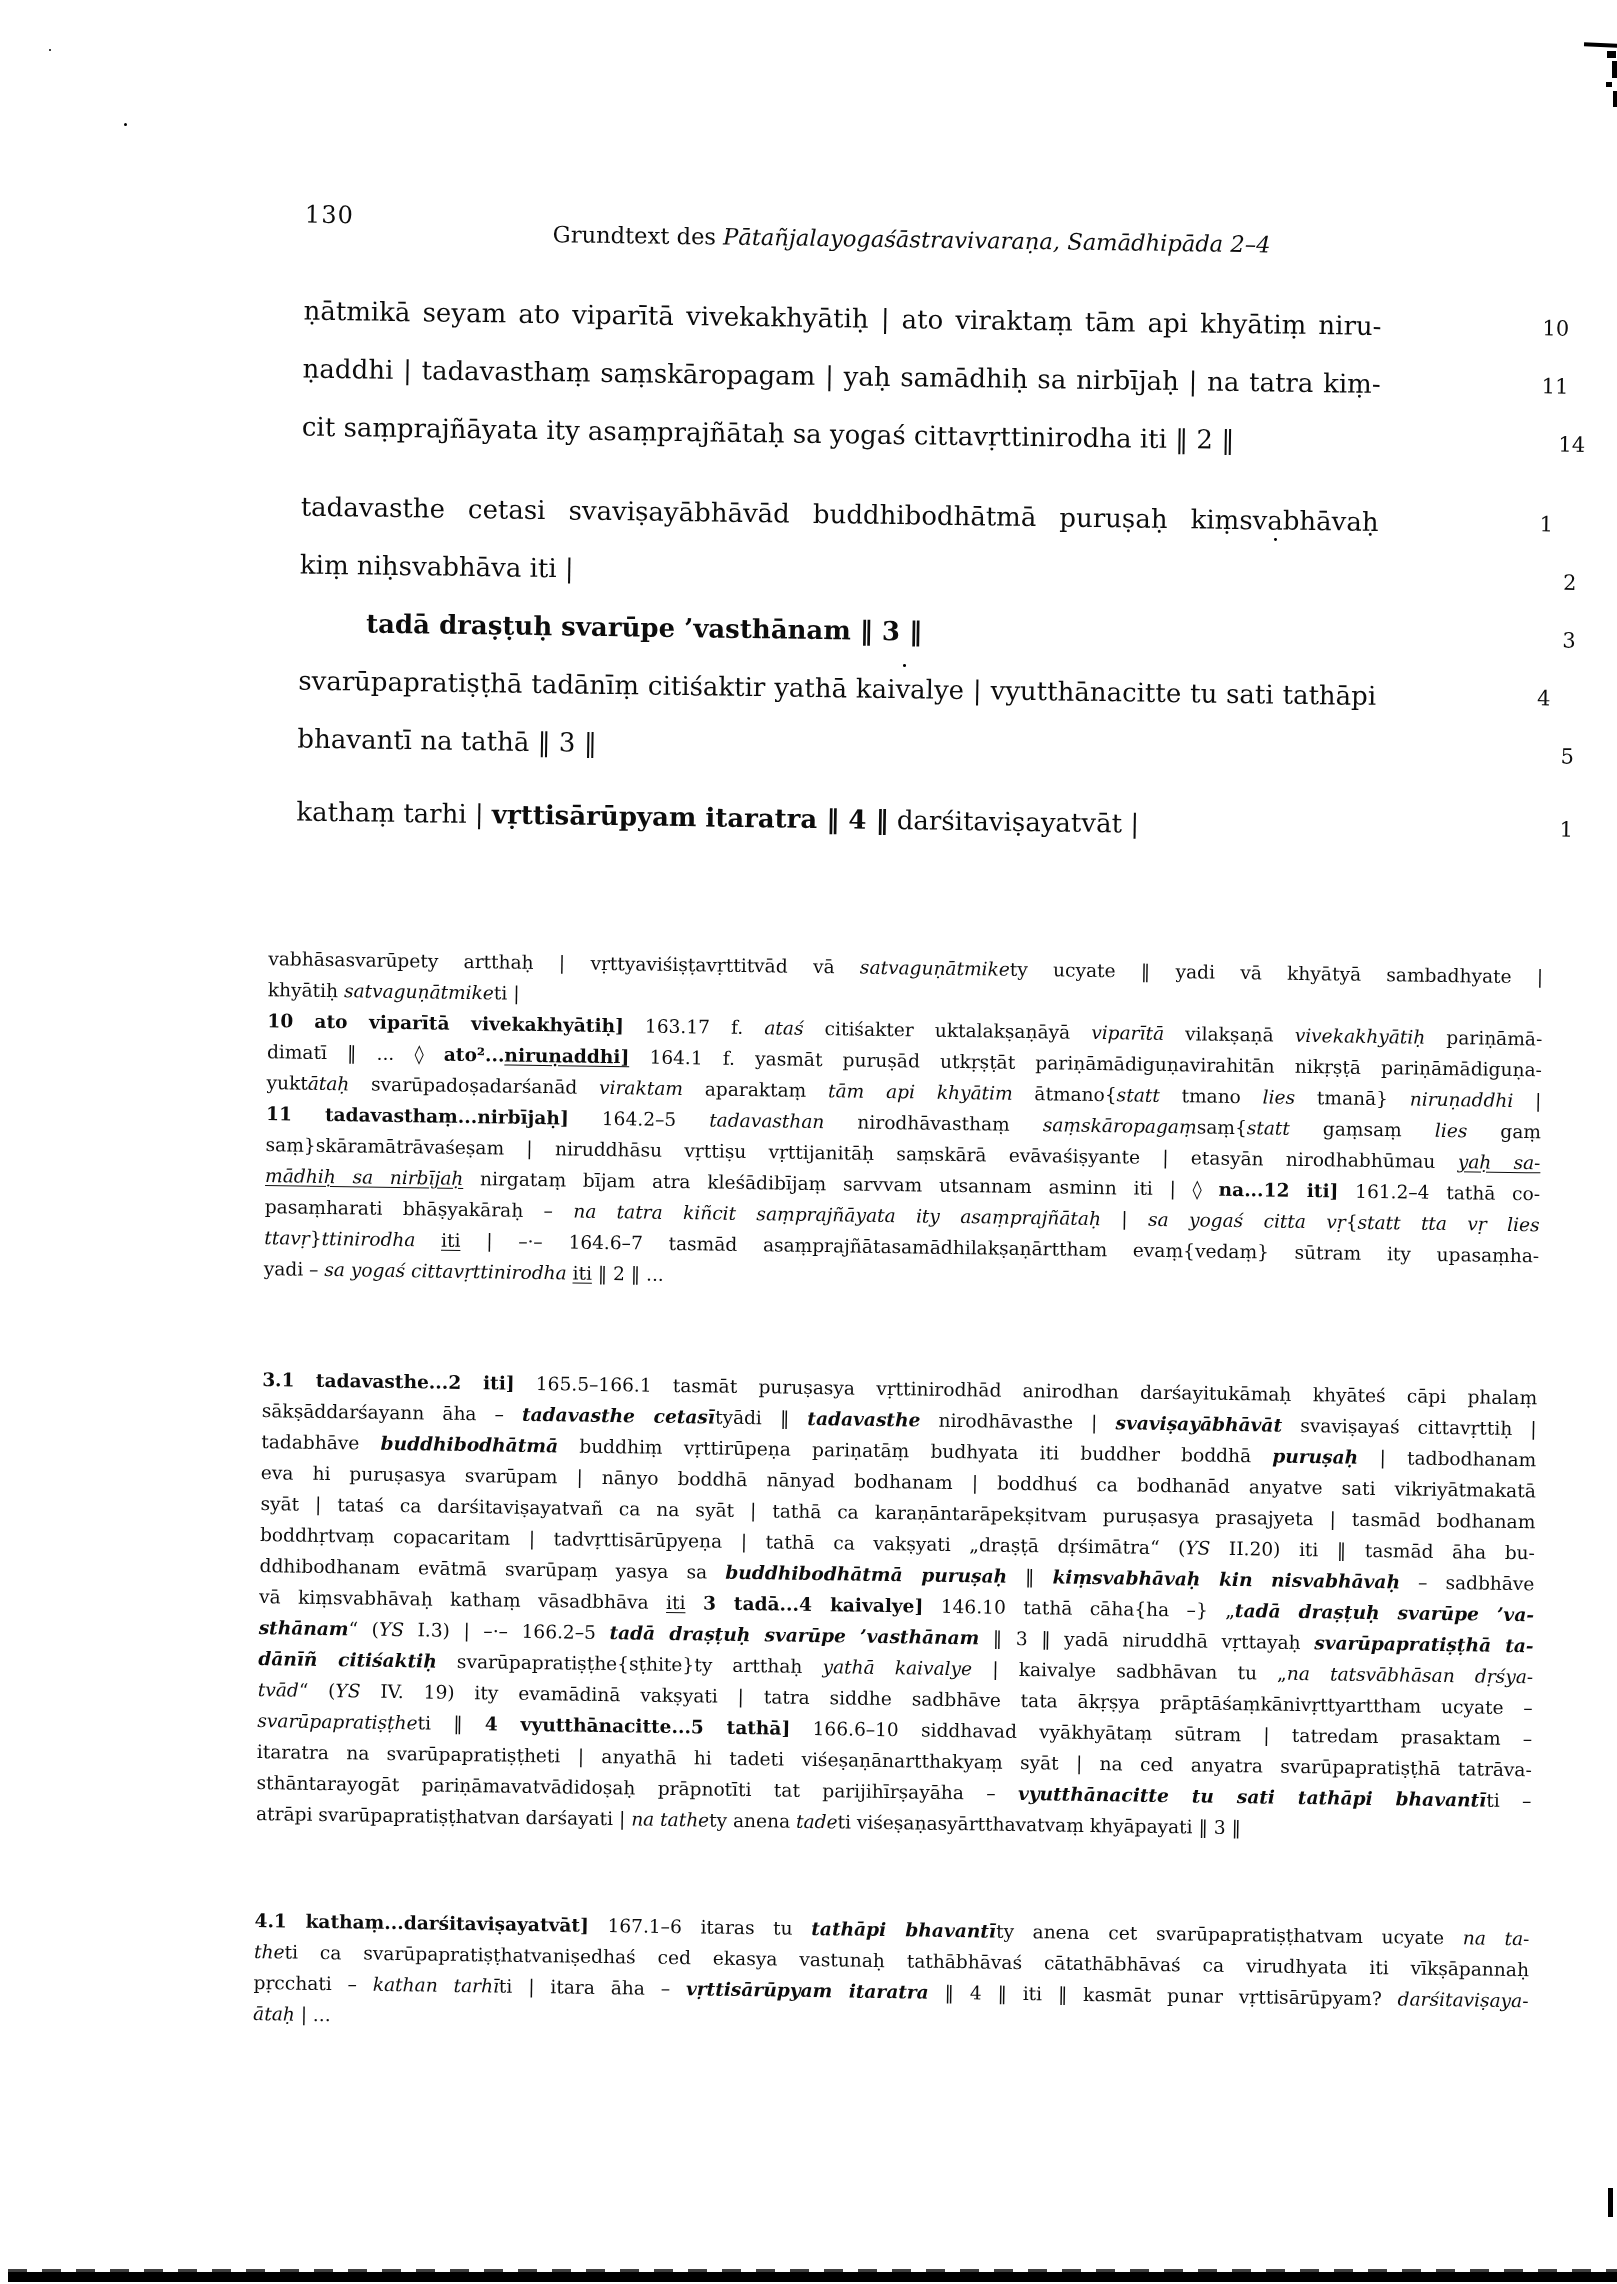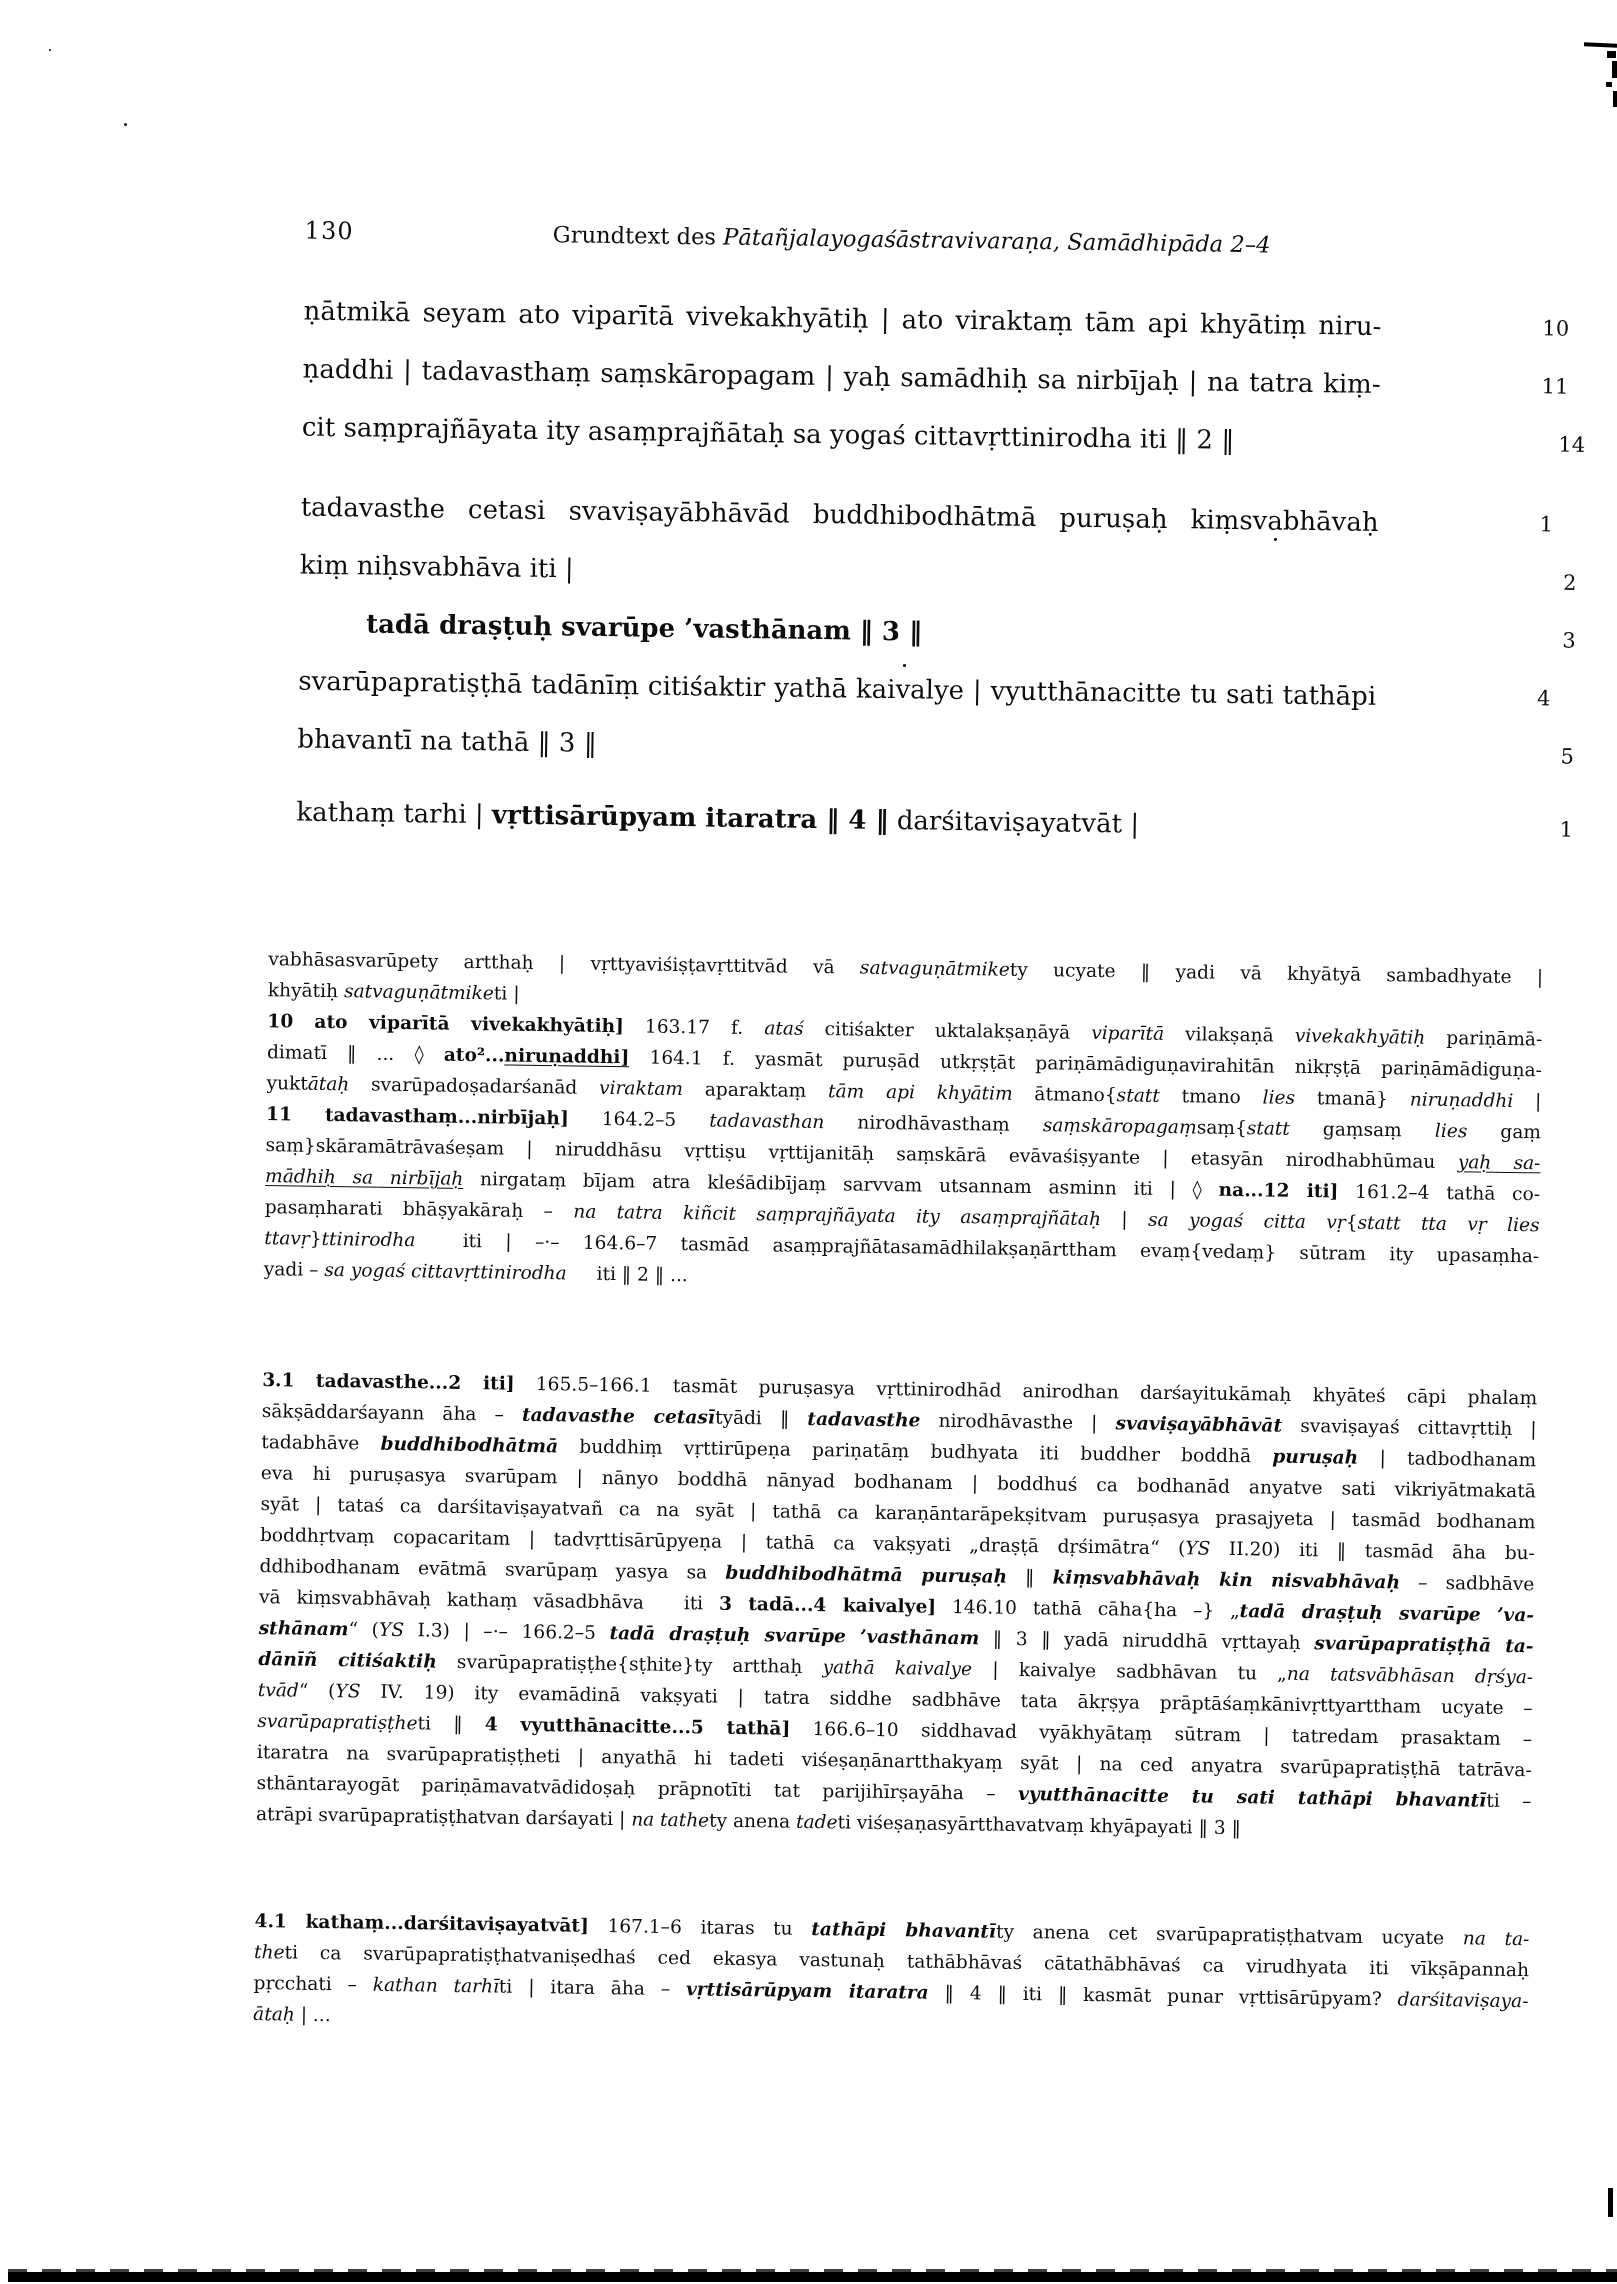--- a/index.html
+++ b/index.html
@@ -3,21 +3,21 @@
 <meta charset="utf-8">
 <style>
   html,body{margin:0;padding:0;}
   body{
     width:1617px;height:2284px;position:relative;overflow:hidden;
     background:#ffffff;color:#0d0d0d;
     font-family:"DejaVu Serif","Liberation Serif",serif;
   }
   #skew{position:absolute;inset:0;transform:rotate(0.82deg);transform-origin:56px 0;}
   
-  #page-number{position:absolute;left:308px;top:213px;font-size:24px;letter-spacing:1.1px;}
+  #page-number{position:absolute;left:308px;top:197px;font-size:24px;letter-spacing:1.1px;}
   #running-title{position:absolute;left:556px;top:214px;font-size:22.6px;white-space:nowrap;}
   
   #main-col{position:absolute;left:308px;top:278px;width:1078px;}
   .ml{position:relative;height:58px;line-height:58px;font-size:26px;white-space:nowrap;}
   .ml.jl{white-space:normal;text-align:justify;text-align-last:justify;}
   .ml.ind{padding-left:67px;}
   .para1{margin-bottom:22px;}
   .para2{margin-bottom:15.2px;}
   .lnum{position:absolute;left:1239px;top:0;width:62px;text-align:center;
         font-size:21px;line-height:inherit;white-space:nowrap;}
@@ -26,21 +26,21 @@
   .al{position:relative;height:31px;line-height:31px;font-size:18.6px;white-space:nowrap;overflow:visible;}
   .al.jl{white-space:normal;text-align:justify;text-align-last:justify;}
   .appA{margin-bottom:0;}
   .appV2{margin-bottom:80px;}
   .appS31{margin-bottom:76px;}
   
   .r-n{font-style:normal;font-weight:normal;}
   .r-i{font-style:italic;}
   .r-b{font-weight:bold;}
   .r-bi{font-weight:bold;font-style:italic;}
-  .r-u{text-underline-offset:2.8px;margin-left:24px;}
+  .r-u{text-decoration:underline;text-underline-offset:2.8px;}
   .r-iu{font-style:italic;text-decoration:underline;text-underline-offset:2.8px;}
   .r-bu{font-weight:bold;text-decoration:underline;text-underline-offset:2.8px;}
   
   .art{position:absolute;background:#000;}
   #art-bottom-bar{left:8px;right:0;bottom:2.3px;height:9.6px;}
   #art-bottom-speckle{left:8px;right:0;bottom:12px;height:2.8px;background:
      repeating-linear-gradient(90deg,#000 0 19px,transparent 19px 34px);opacity:.75;}
   #art-topright-line{left:1584px;top:43px;width:34px;height:4px;transform:rotate(2.5deg);}
 </style>
 </head>

